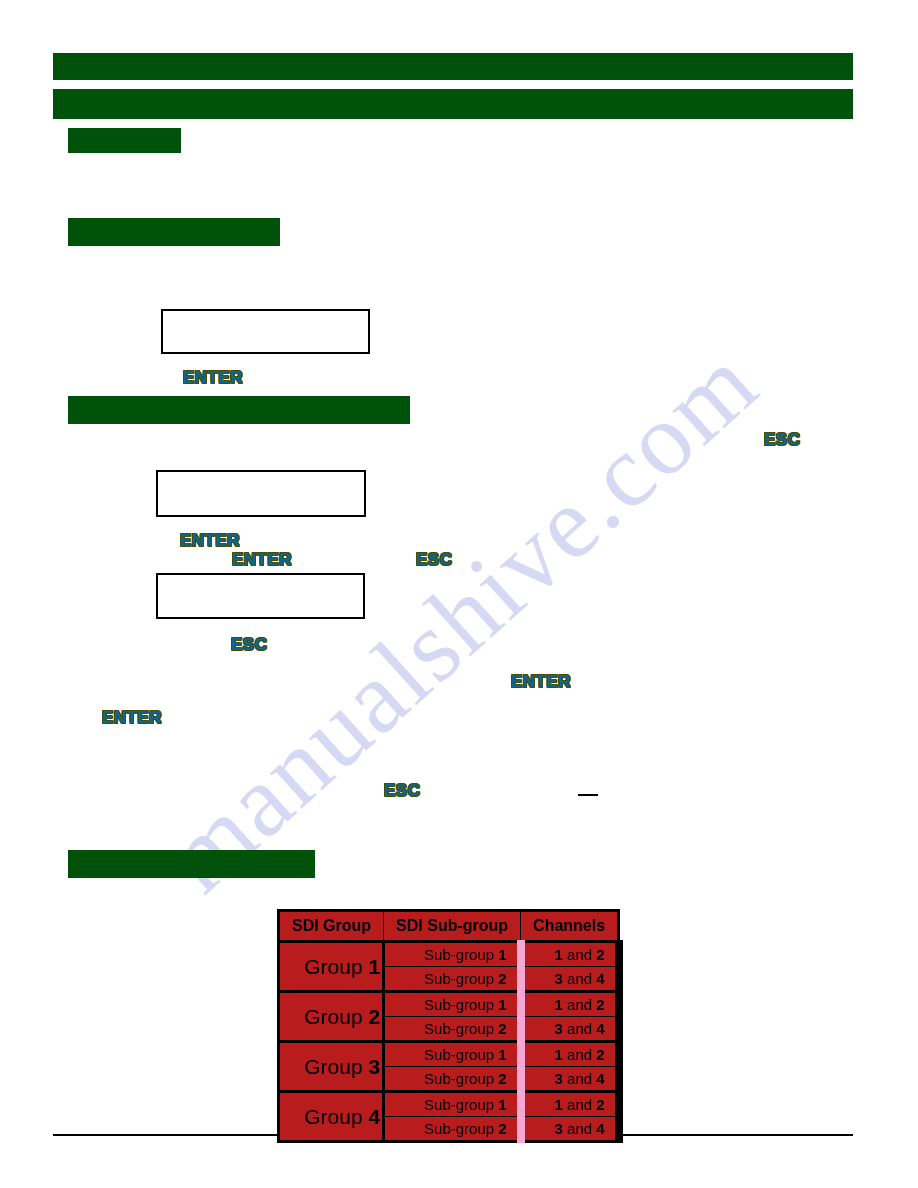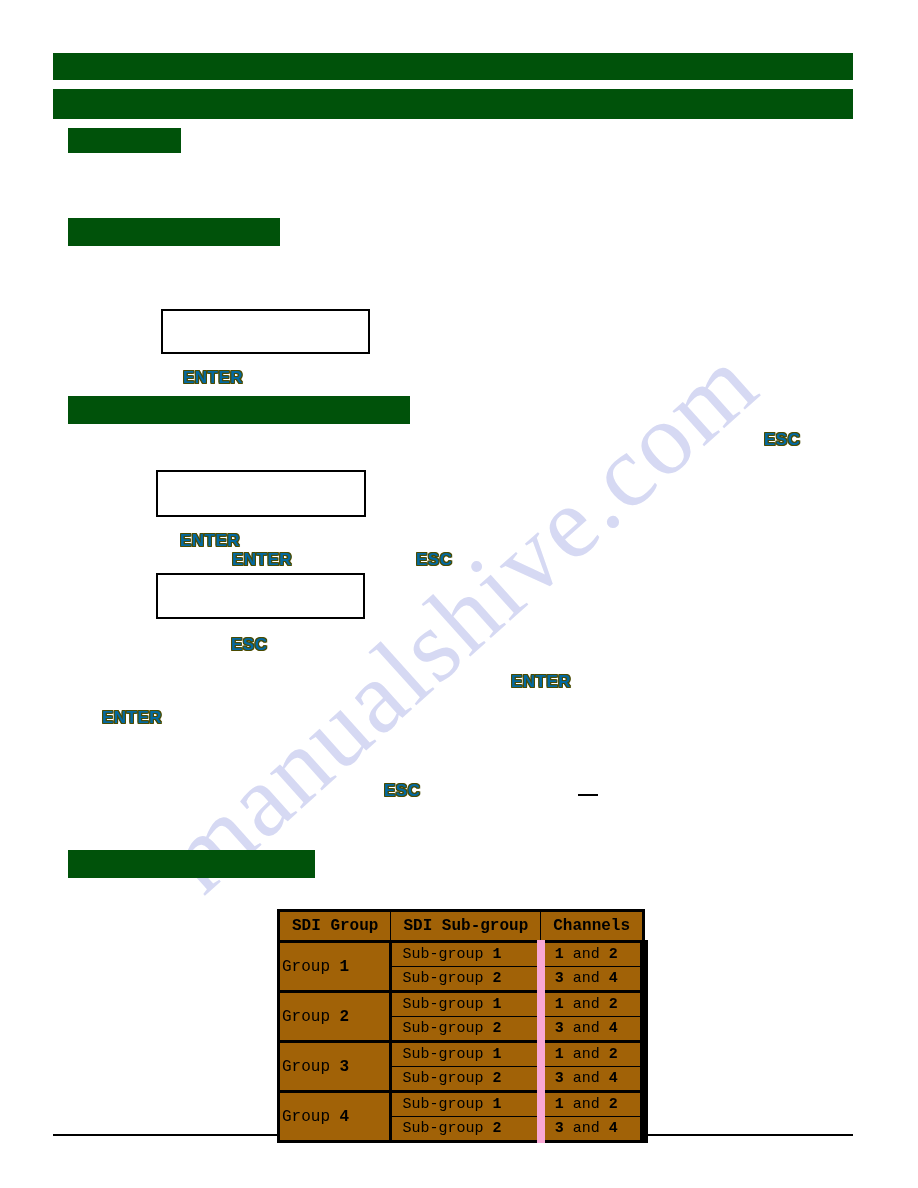--- a/index.html
+++ b/index.html
@@ -106,33 +106,33 @@
     z-index: 3;
   }
   table.sdi-table {
     border-collapse: collapse;
     background: #ffffff;
     border: 3px solid #000000;
   }
   table.sdi-table th,
   table.sdi-table td {
     border: 1px solid #000000;
-    font-family: Liberation Mono, monospace;
-    text-align: left;
-    background: #a16207;
+    font-family: Liberation Sans, sans-serif;
+    text-align: right;
+    background: #b91c1c;
     white-space: nowrap;
   }
   table.sdi-table th {
     font-size: 16px;
     font-weight: bold;
     padding: 5px 12px;
     border-bottom: 3px solid #000000;
   }
   table.sdi-table td.group-cell {
-    font-size: 16px;
+    font-size: 21px;
     font-weight: normal;
     padding: 4px 2px;
     border-right: 3px solid #000000;
     border-left: 3px solid #000000;
   }
   table.sdi-table td.sub-cell {
     font-size: 15px;
     padding: 3px 10px;
     border-left: 1px solid #888888;
     border-right: 8px solid #f9a8d4;

